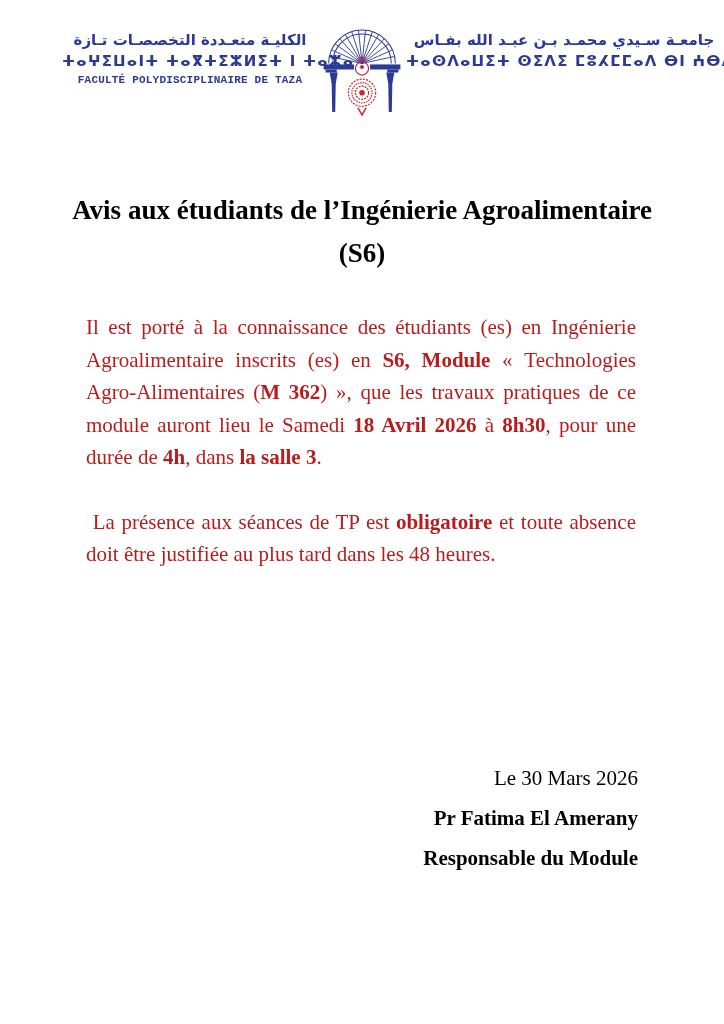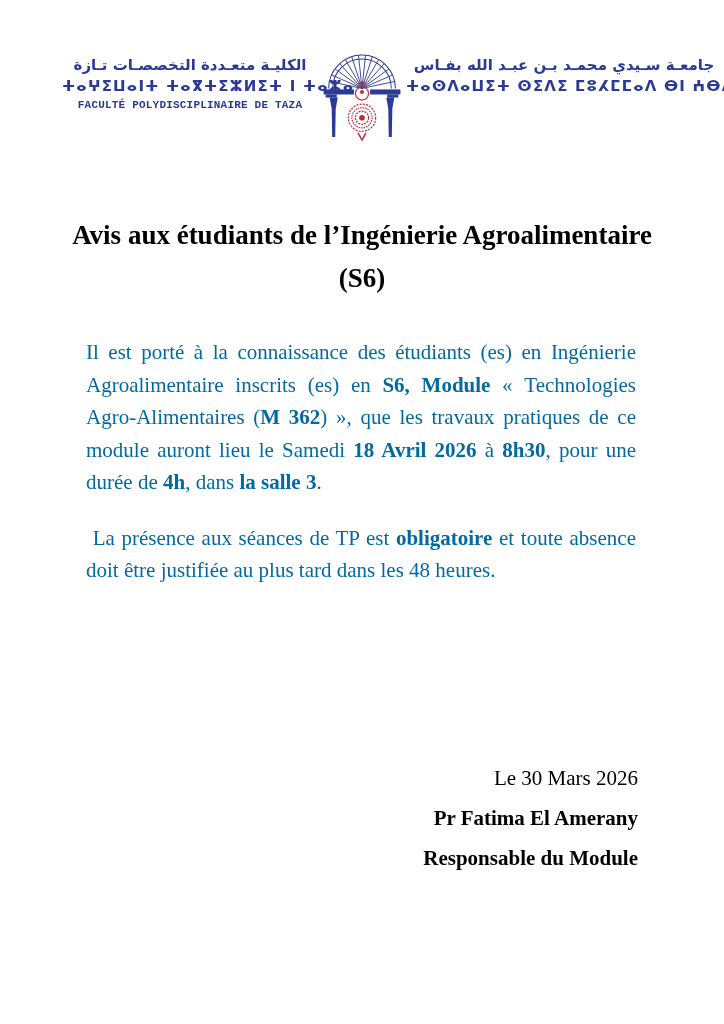--- a/index.html
+++ b/index.html
@@ -9,21 +9,21 @@
   *{margin:0;padding:0;box-sizing:border-box;}
   html,body{background:#e9e9e9;}
   .page{
     width:724px;height:1024px;margin:0 auto;background:#ffffff;
     position:relative;overflow:hidden;
     font-family:"Liberation Serif",serif;color:#1a1a1a;
   }
   
   .letterhead{
     display:flex;align-items:flex-start;justify-content:space-between;
-    padding:54px 22px 0 62px;color:var(--brand-blue);
+    padding:29px 22px 0 62px;color:var(--brand-blue);
   }
   .lh-col{text-align:center;}
   .lh-left{width:256px;}
   .lh-right{width:316px;}
   .lh-ar{
     font-family:"DejaVu Sans",sans-serif;font-weight:bold;
     font-size:15px;line-height:22px;white-space:nowrap;
   }
   .lh-tf{
     font-family:"DejaVu Sans",sans-serif;font-size:15px;line-height:20px;
@@ -36,23 +36,23 @@
   .lh-logo{flex:0 0 84px;height:96px;margin:0 2px;position:relative;top:-6px;}
   .lh-logo svg{width:84px;height:96px;display:block;}
   
   .title{
     margin-top:64px;text-align:center;font-weight:bold;
     font-size:27px;line-height:43px;color:#000;
   }
   
   .body-p{
     margin:36px 88px 0 86px;font-size:21px;line-height:32.5px;
-    text-align:justify;color:#0369a1;
+    text-align:justify;color:#b91c1c;
   }
-  .body-p.p2{margin-top:23px;}
+  .body-p.p2{margin-top:32px;}
   
   .signature{
     position:absolute;right:86px;top:762px;text-align:right;
     font-size:21px;color:#000000;
   }
   .signature .sig-line{line-height:32px;margin-bottom:8px;}
   .sig-bold{font-weight:bold;}
 </style>
 </head>
 <body>

